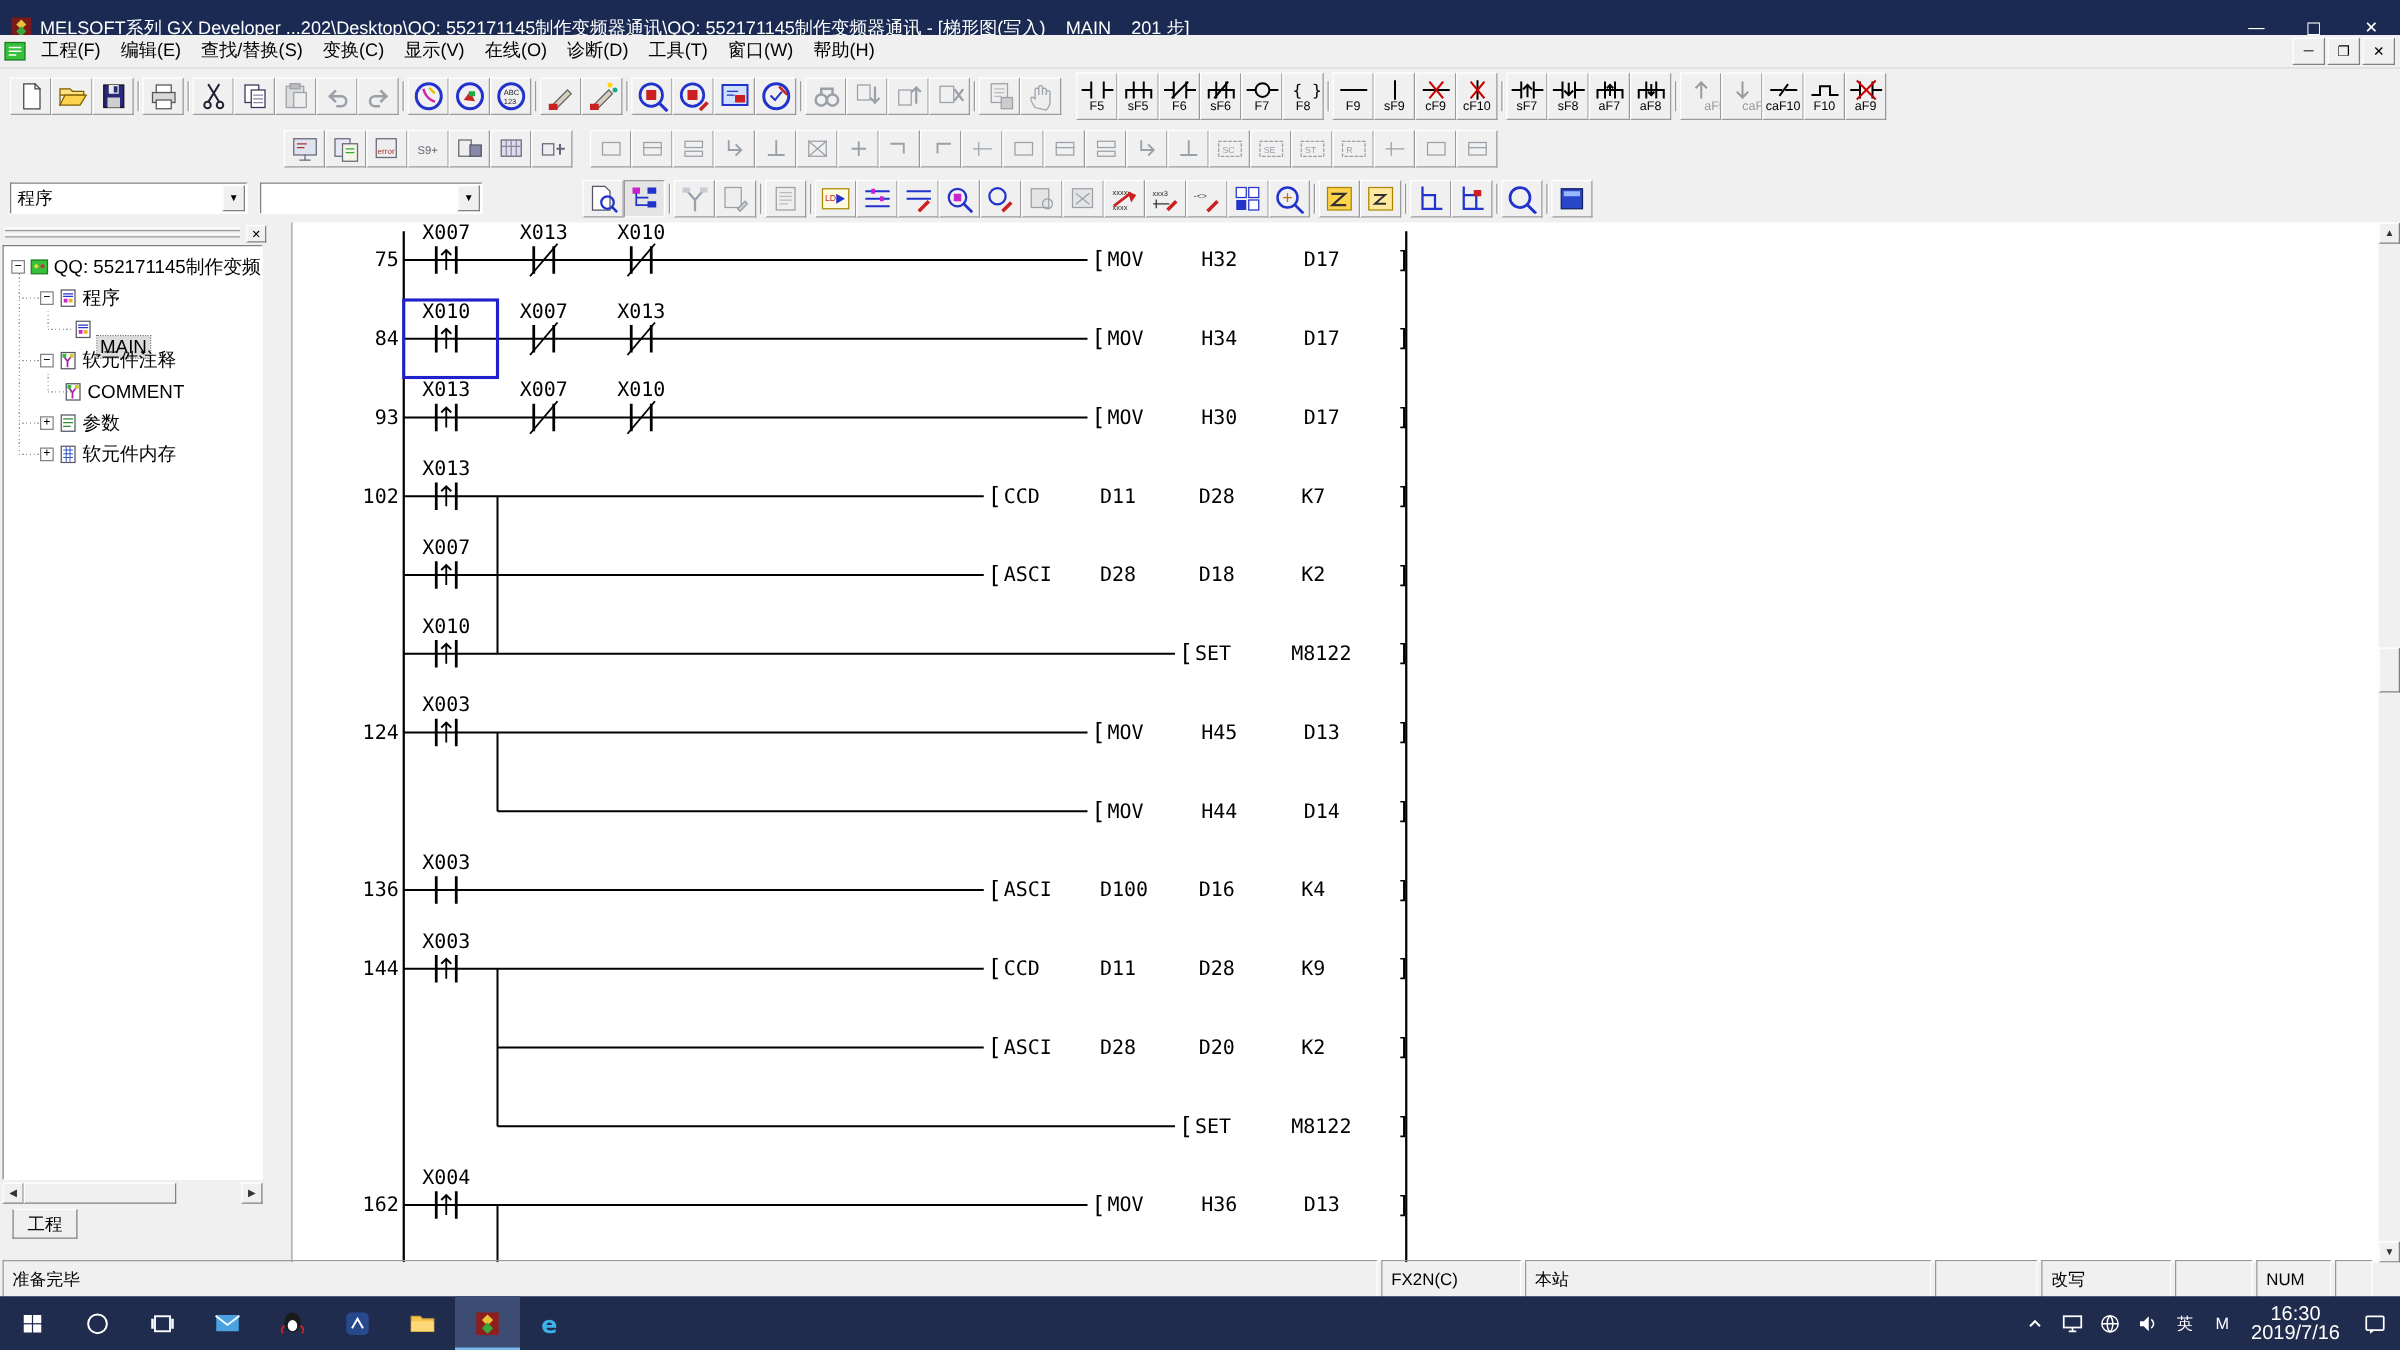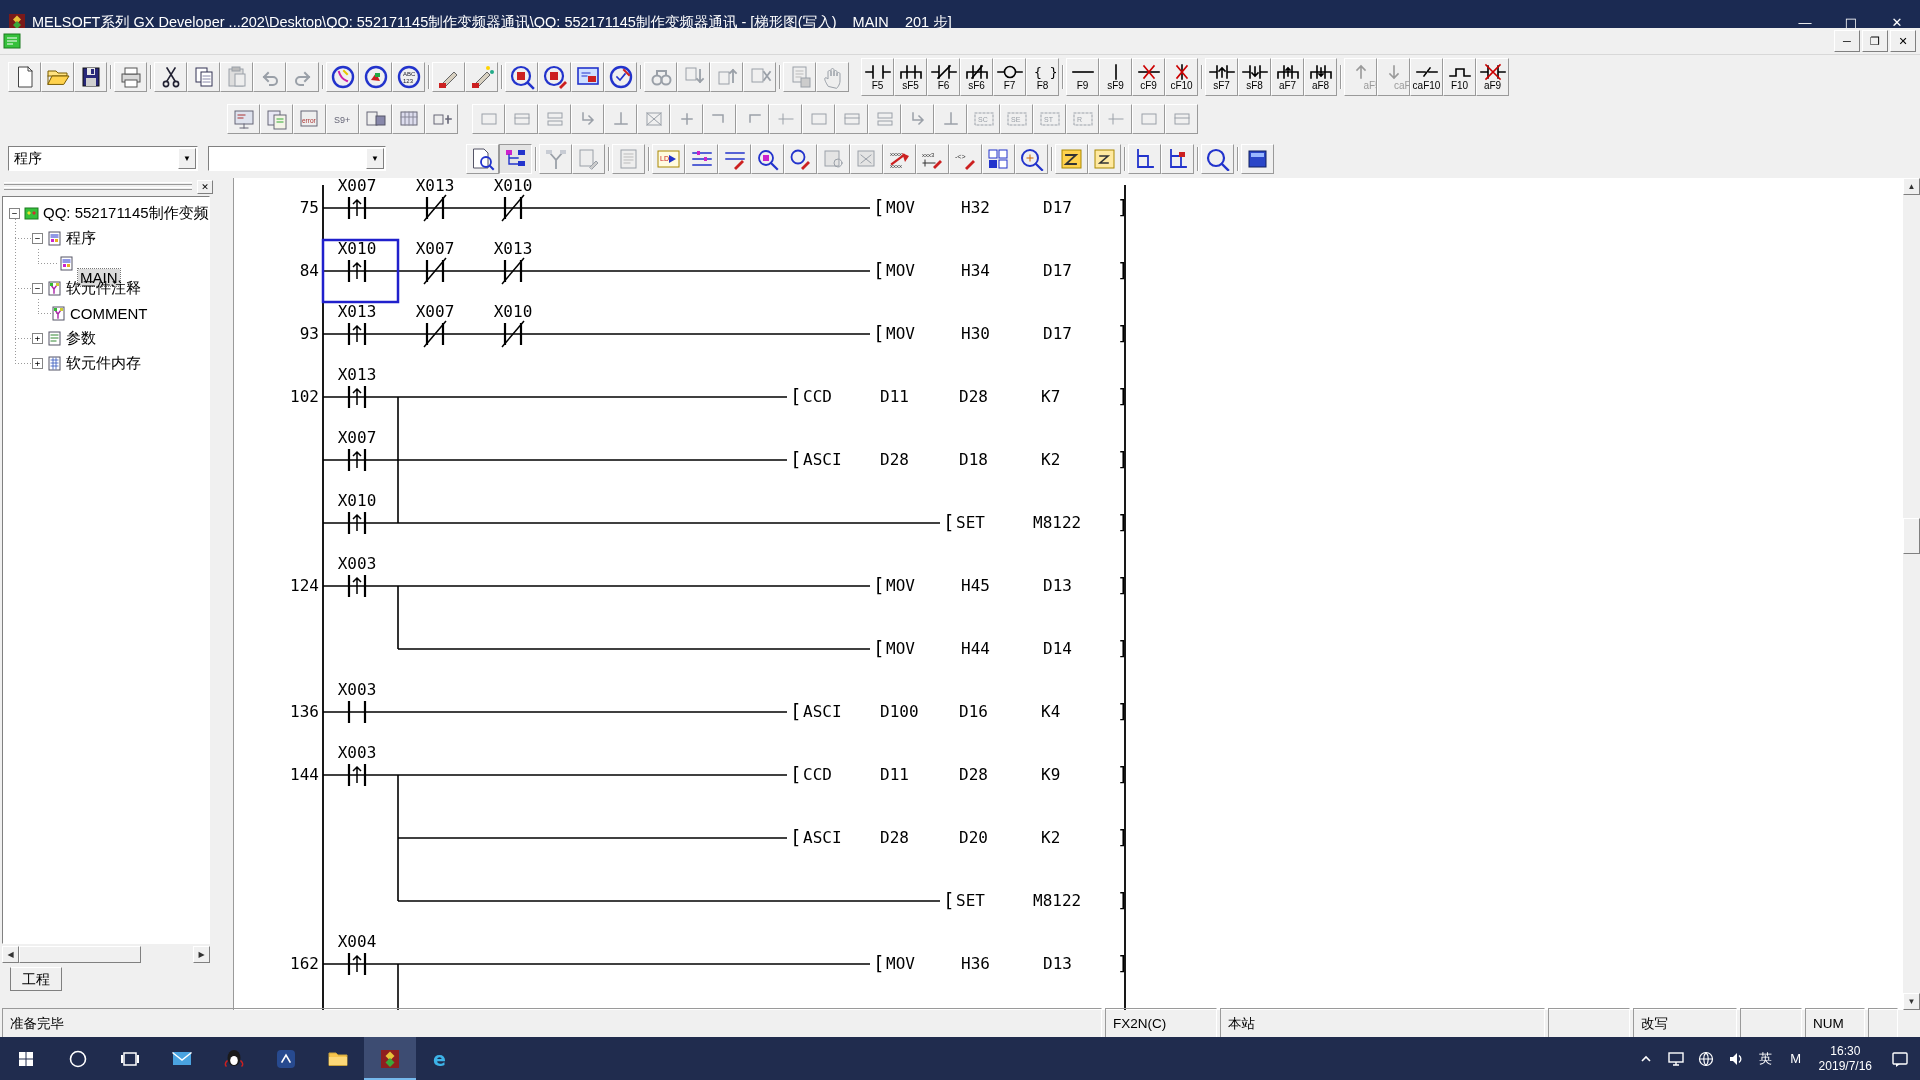--- a/index.html
+++ b/index.html
@@ -65,21 +65,21 @@
   
   .statusbar { left:0; top:1010px; width:1920px; height:27px; background:#f0f0f0; display:flex; align-items:center; }
   .sseg { height:31px; margin-left:3px; border:1px solid; border-color:#9a9a9a #fff #fff #9a9a9a; font-size:13.5px; display:flex; align-items:center; padding-left:7px; color:#000; flex:none; }
 
   
   .taskbar { left:0; top:1037px; width:1920px; height:43px; background:#202c4e; display:flex; align-items:center; color:#fff; }
   .tkbtn { width:52px; height:43px; display:flex; align-items:center; justify-content:center; flex:none; }
   .tkbtn.active { background:#3d4c72; box-shadow:inset 0 -2px 0 #76b9ed; }
   .tray { margin-left:auto; display:flex; align-items:center; height:43px; }
   .trayic { width:30px; height:43px; display:flex; align-items:center; justify-content:center; font-size:13px; }
-  .clock { text-align:center; font-size:12px; line-height:15px; padding:0 8px; white-space:nowrap; }
+  .clock { text-align:center; font-size:16px; line-height:15px; padding:0 8px; white-space:nowrap; }
 </style>
 </head>
 <body>
 
 <div class="screen">
 
   <div class="abs titlebar">
     <span class="ticon">
       <svg width="18" height="18" viewBox="0 0 18 18">
           <rect x="1" y="1" width="16" height="16" fill="#7a1a1a"></rect>
@@ -95,20 +95,32 @@
     </span>
   </div>
 
   <div class="abs menubar">
     <span class="childicon">
       <svg width="18" height="18" viewBox="0 0 18 18">
           <rect x="1" y="2" width="16" height="14" fill="#35c13b" stroke="#1c7a20"></rect>
           <path d="M4 6h10M4 9h10M4 12h6" stroke="#fff" stroke-width="1.2"></path>
         </svg>
     </span>
+    <span id="menu-items" style="display:flex">
+        <span class="menuitem">工程(F)</span>
+        <span class="menuitem">编辑(E)</span>
+        <span class="menuitem">查找/替换(S)</span>
+        <span class="menuitem">变换(C)</span>
+        <span class="menuitem">显示(V)</span>
+        <span class="menuitem">在线(O)</span>
+        <span class="menuitem">诊断(D)</span>
+        <span class="menuitem">工具(T)</span>
+        <span class="menuitem">窗口(W)</span>
+        <span class="menuitem">帮助(H)</span>
+      </span>
     <span class="childbtns">
       <span class="childbtn">─</span>
       <span class="childbtn">❐</span>
       <span class="childbtn">✕</span>
     </span>
   </div>
 
   <div class="abs tbrow tb1">
     <div style="width:8px;flex:none"></div>
     <span id="tb1-std" style="display:flex;align-items:center">

